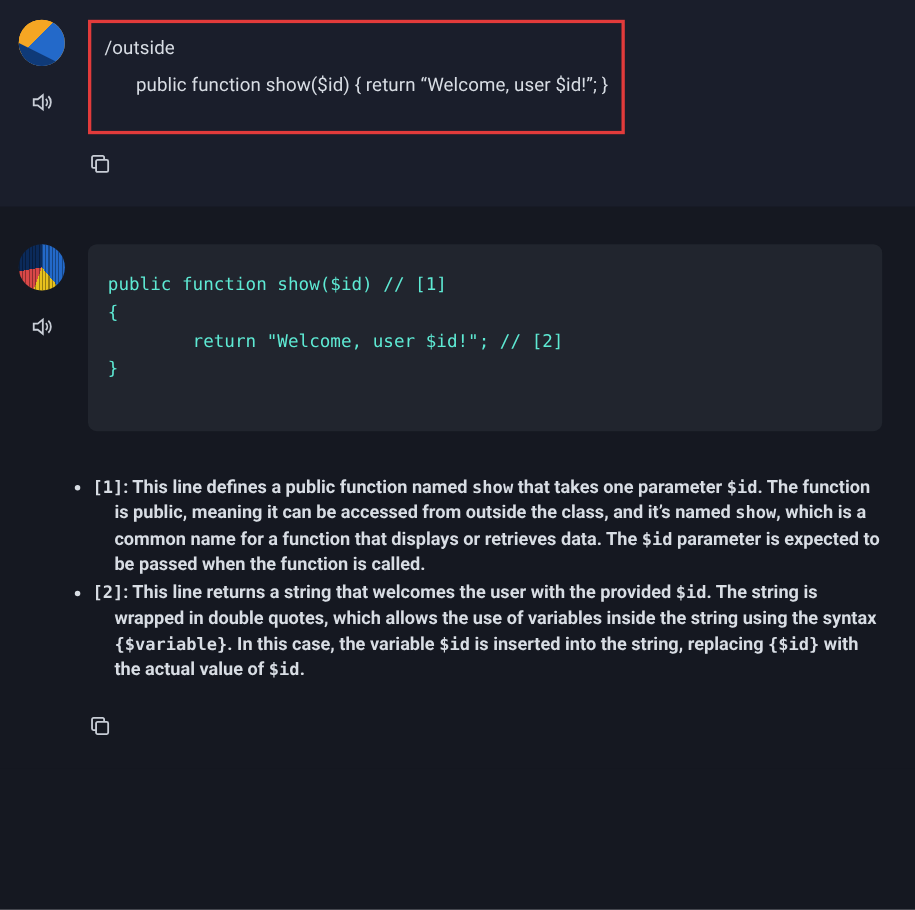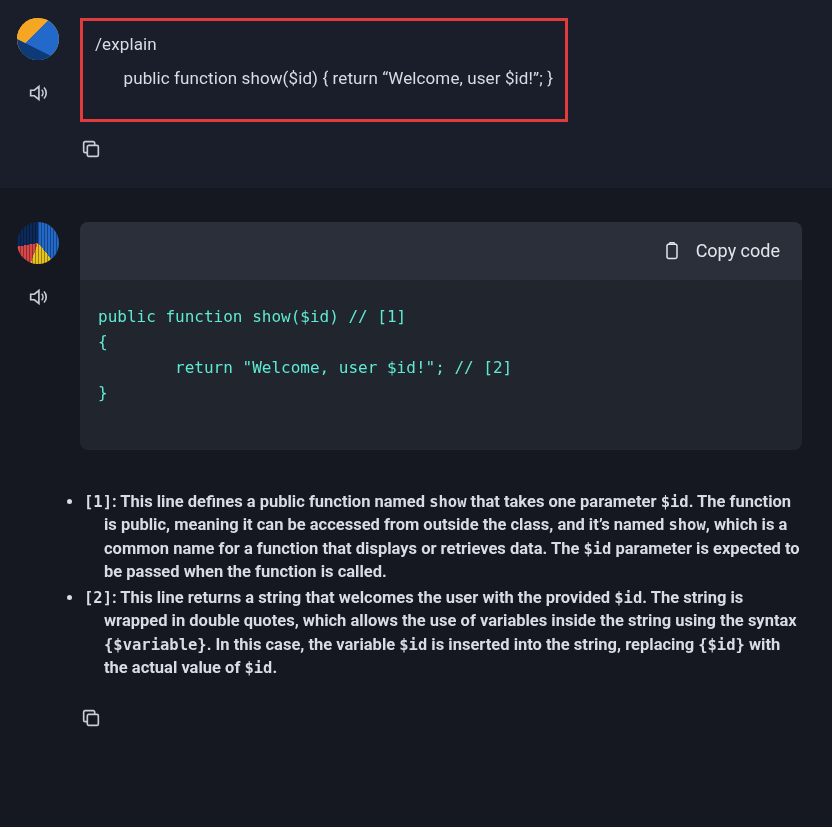--- a/index.html
+++ b/index.html
@@ -167,21 +167,21 @@
     <div class="speaker-icon">
       <svg viewBox="0 0 24 24" fill="none" stroke="currentColor" stroke-width="1.8">
         <path d="M4 9v6h4l5 4V5L8 9H4z"></path>
         <path d="M16 8.5a5 5 0 0 1 0 7"></path>
         <path d="M18.5 6a8.5 8.5 0 0 1 0 12"></path>
       </svg>
     </div>
   </div>
   <div class="content">
     <div class="highlight-box">
-      <div class="line">/explain</div>
+      <div class="line">/outside</div>
       <div class="line">public function show($id) { return “Welcome, user $id!”; }</div>
     </div>
     <span class="copy-small">
       <svg viewBox="0 0 24 24" fill="none" stroke="currentColor" stroke-width="1.8">
         <rect x="8" y="8" width="12" height="12" rx="1.5"></rect>
         <path d="M16 8V5.5A1.5 1.5 0 0 0 14.5 4H5.5A1.5 1.5 0 0 0 4 5.5v9A1.5 1.5 0 0 0 5.5 16H8"></path>
       </svg>
     </span>
   </div>
 </div>
@@ -193,31 +193,20 @@
       <svg viewBox="0 0 24 24" fill="none" stroke="currentColor" stroke-width="1.8">
         <path d="M4 9v6h4l5 4V5L8 9H4z"></path>
         <path d="M16 8.5a5 5 0 0 1 0 7"></path>
         <path d="M18.5 6a8.5 8.5 0 0 1 0 12"></path>
       </svg>
     </div>
   </div>
   <div class="content">
 
     <div class="code-block">
-      <div class="code-header">
-        <div class="copy-code-btn">
-          <span class="ic">
-            <svg viewBox="0 0 24 24" fill="none" stroke="currentColor" stroke-width="1.8">
-              <rect x="6" y="4" width="12" height="17" rx="2"></rect>
-              <path d="M9 4V3a1 1 0 0 1 1-1h4a1 1 0 0 1 1 1v1"></path>
-            </svg>
-          </span>
-          <span>Copy code</span>
-        </div>
-      </div>
       <div class="code-body">public function show($id) // [1]
 {
         return "Welcome, user $id!"; // [2]
 }</div>
     </div>
 
     <ul class="explain">
       <li>
         <span class="bullet-wrap">
         <code class="inline">[1]</code><span>: This line defines a public function named </span><code class="inline">show</code><span> that takes one parameter </span><code class="inline">$id</code><span>. The function is public, meaning it can be accessed from outside the class, and it’s named </span><code class="inline">show</code><span>, which is a common name for a function that displays or retrieves data. The </span><code class="inline">$id</code><span> parameter is expected to be passed when the function is called.</span>

